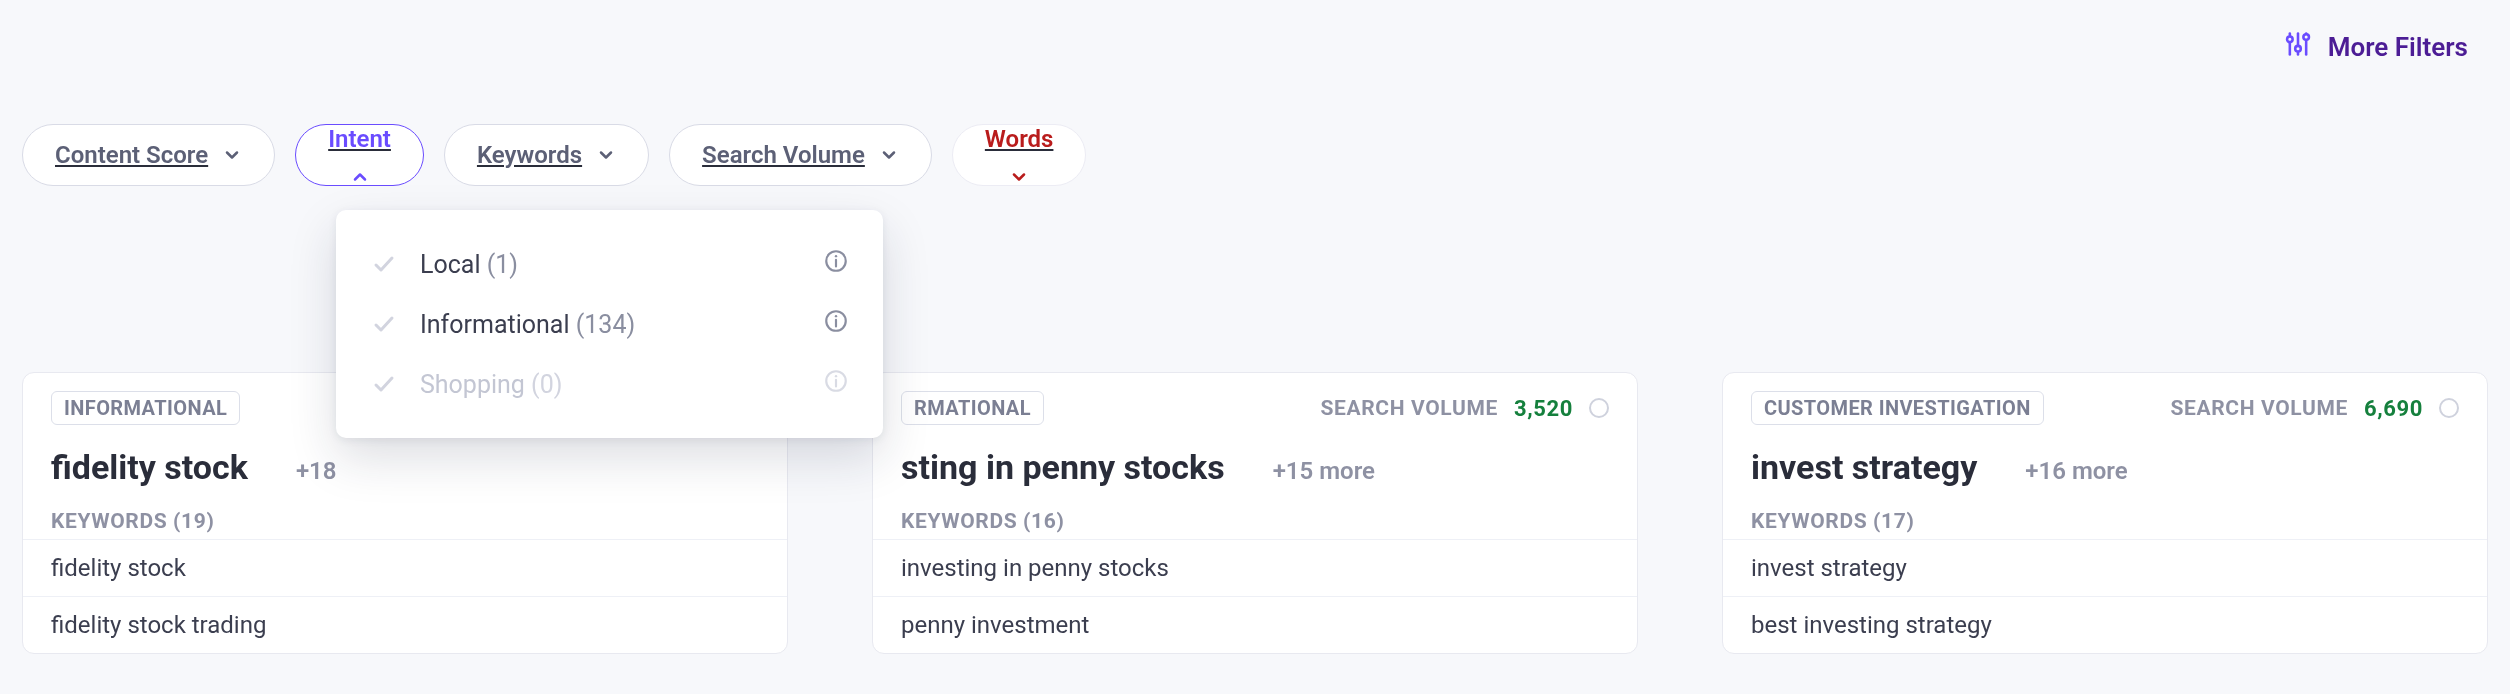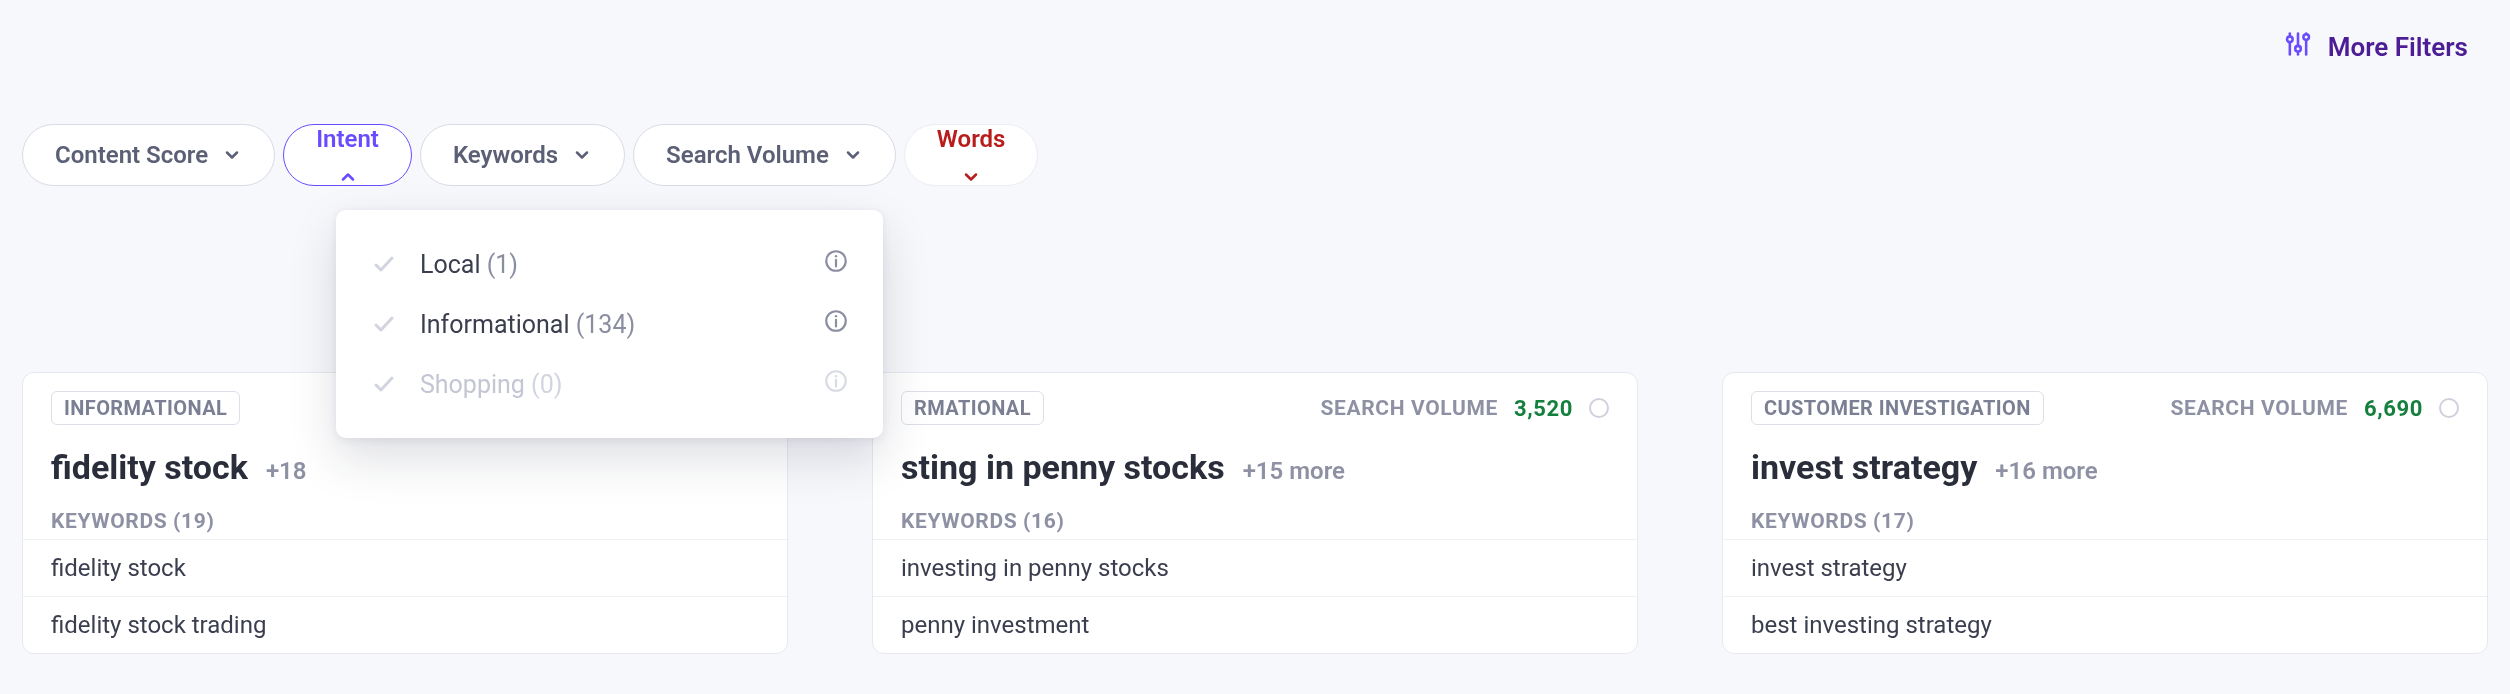--- a/index.html
+++ b/index.html
@@ -24,22 +24,23 @@
     font-size: 26px;
     cursor: pointer;
   }
   .top-row svg { width: 28px; height: 28px; }
 
   .filter-row {
     position: absolute;
     top: 124px;
     left: 22px;
     display: flex;
-    gap: 8px;
-    align-items: center;
+    gap: 20px;
+    align-items: center;
+    text-decoration: underline;
   }
   .pill {
     display: inline-flex;
     align-items: center;
     gap: 14px;
     padding: 0 32px;
     height: 62px;
     border-radius: 32px;
     border: 1.8px solid #d9dbe6;
     background: #fff;
@@ -145,20 +146,21 @@
   }
   .card-title {
     font-size: 34px;
     font-weight: 700;
     color: #2a2d3a;
   }
   .more {
     font-size: 24px;
     font-weight: 600;
     color: #8e91a3;
+    margin-left: 30px;
   }
   .kw-head {
     padding: 12px 28px 6px 28px;
     font-size: 21px;
     font-weight: 700;
     letter-spacing: 0.03em;
     color: #8e91a3;
   }
   .kw-row {
     padding: 14px 28px;

